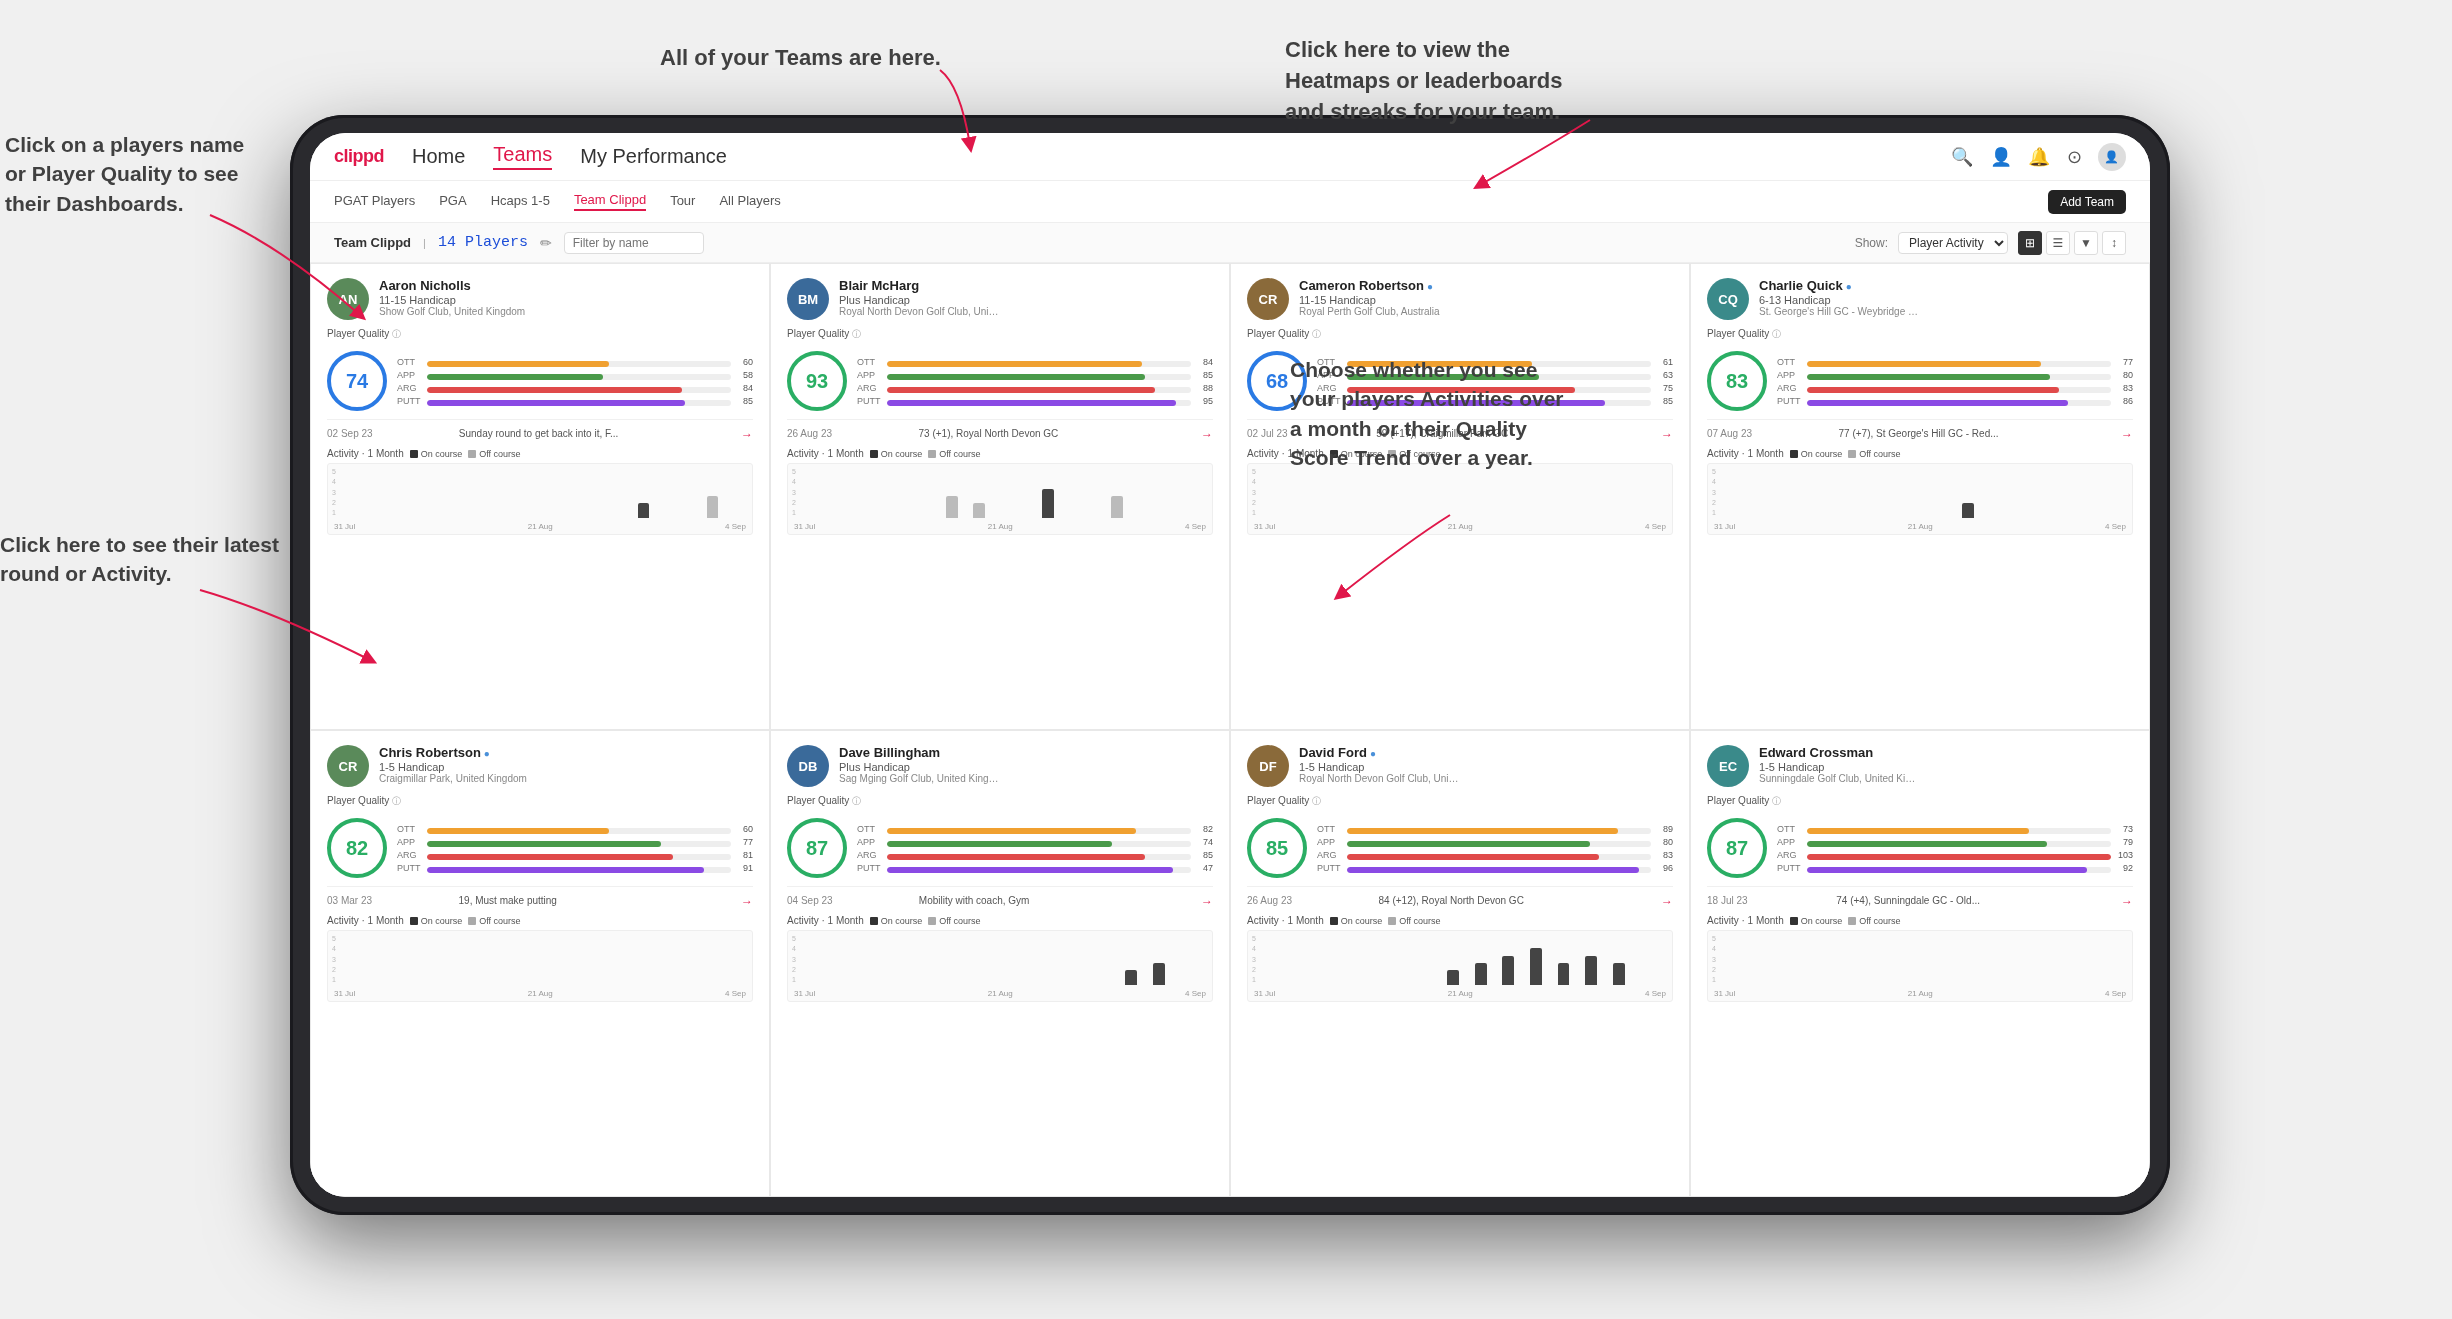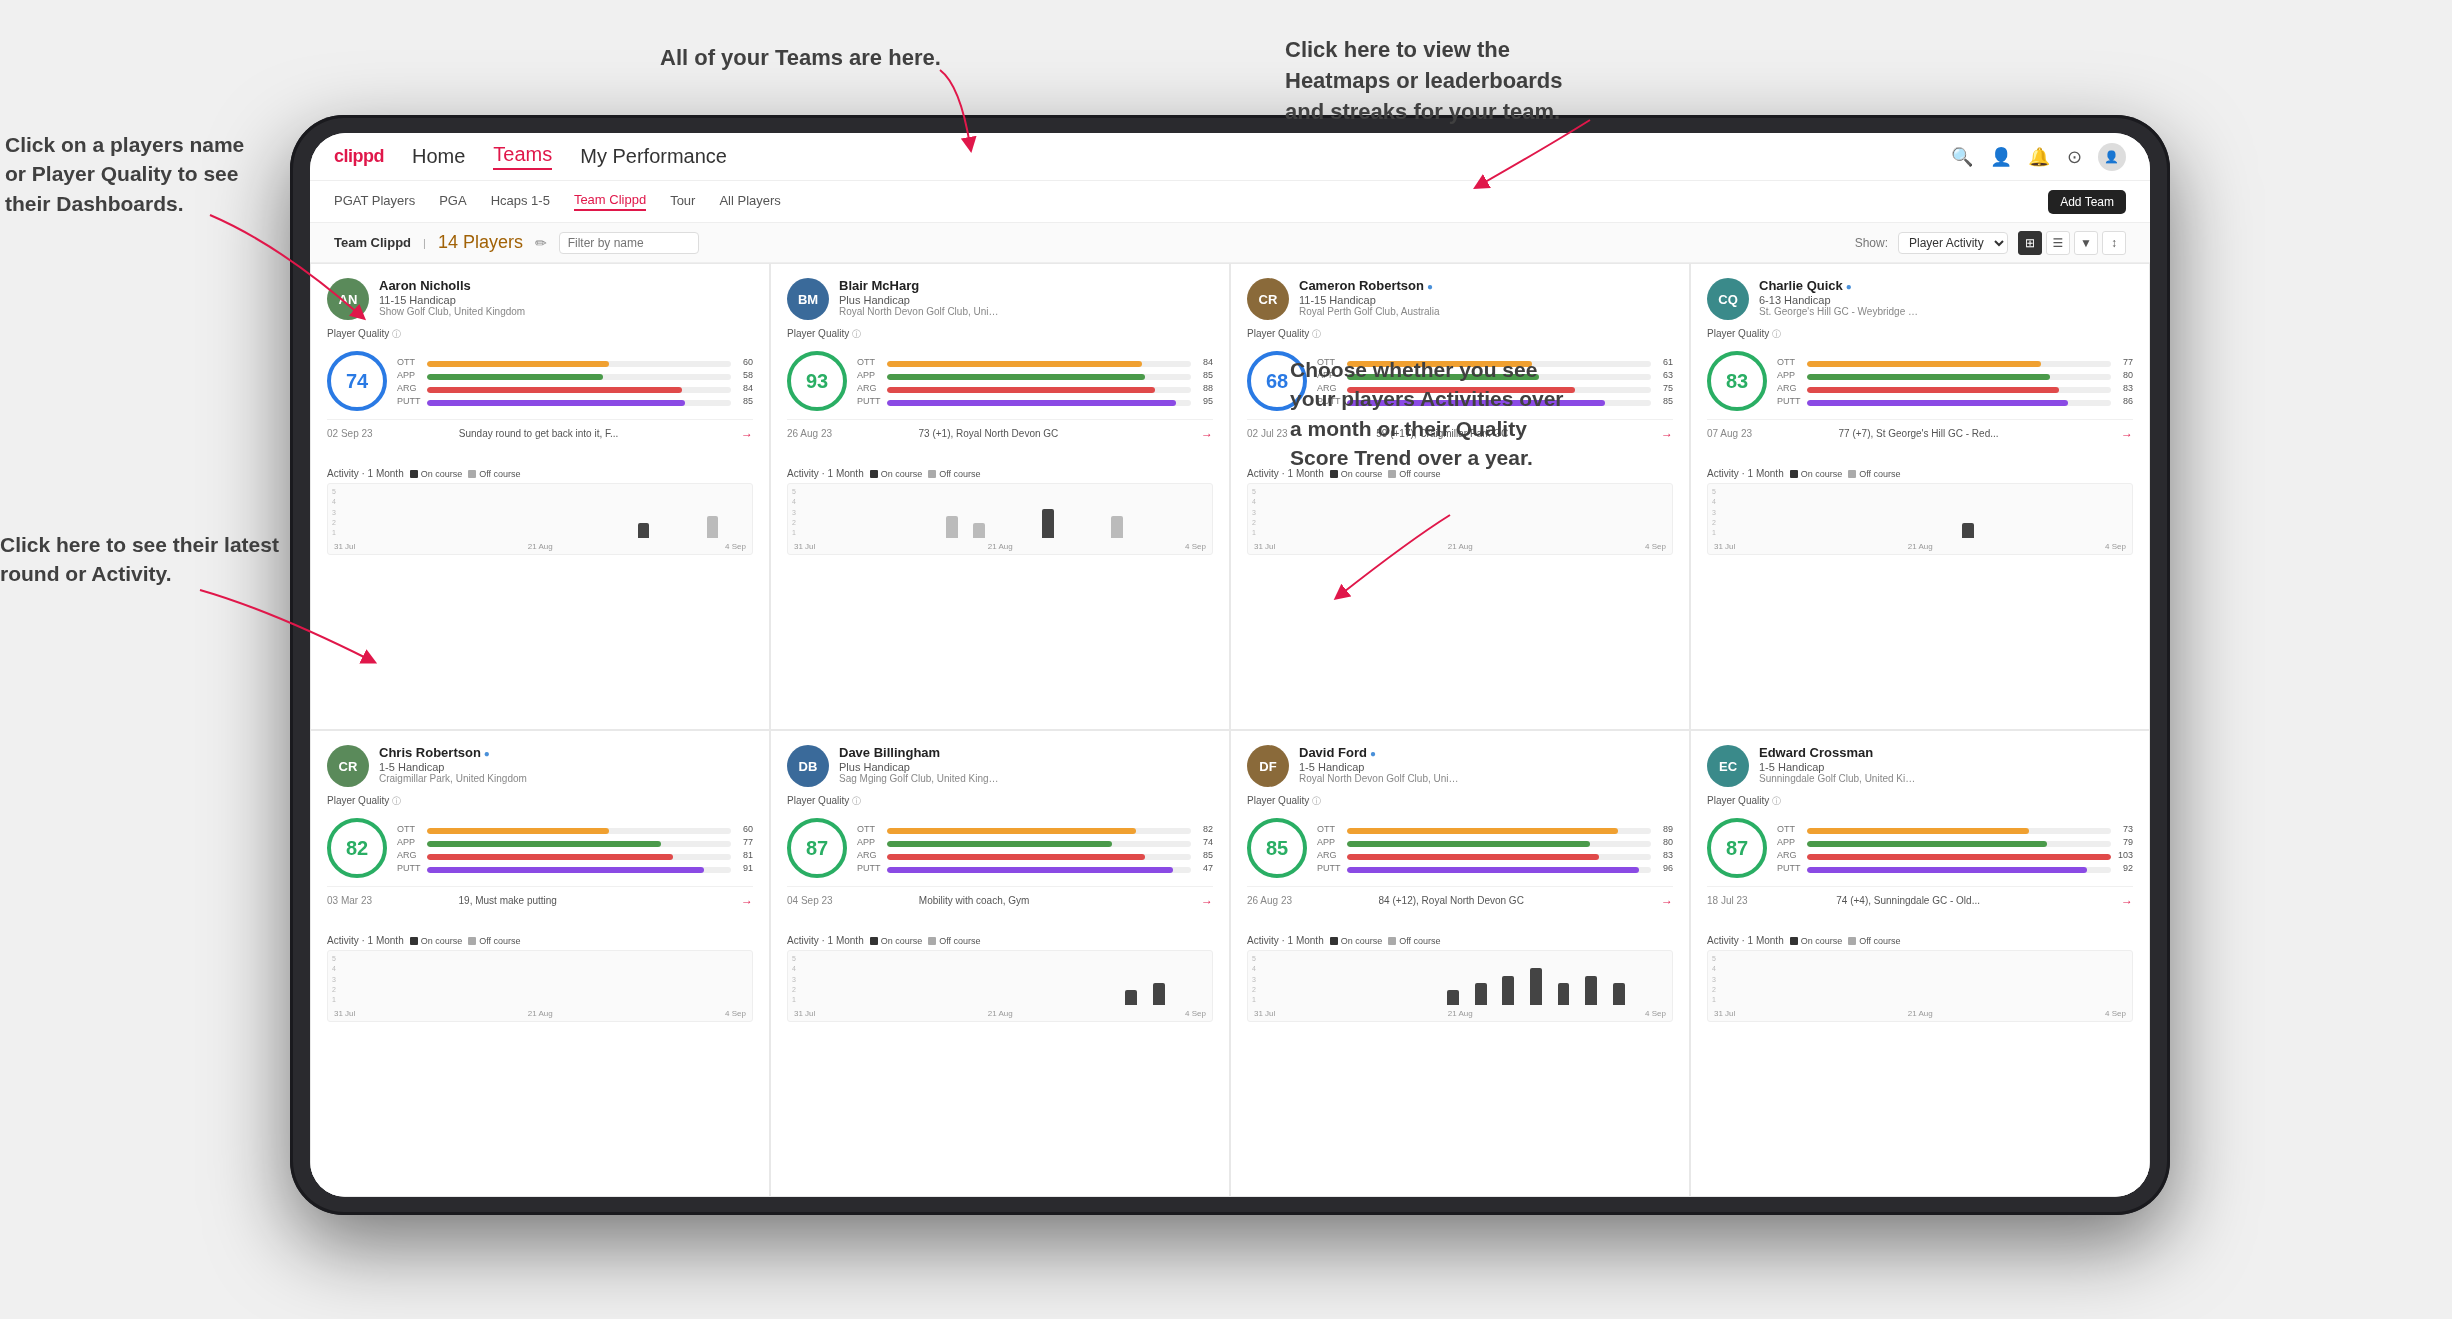--- a/index.html
+++ b/index.html
@@ -119,22 +119,23 @@
       border-bottom: 1px solid #eee;
       padding: 0 24px;
       gap: 12px;
     }
     .teambar-title {
       font-size: 13px;
       color: #333;
       font-weight: 600;
     }
     .teambar-count {
-      font-size: 18px;
-      color: #a16207;
+      font-size: 15px;
+      color: #1d4ed8;
+      font-family: Liberation Mono, monospace;
     }
     .teambar-edit-icon { font-size: 14px; color: #888; cursor: pointer; }
     .teambar-search {
       background: #fff;
       border: 1px solid #ddd;
       border-radius: 4px;
       padding: 3px 8px;
       font-size: 12px;
       color: #999;
       width: 140px;
@@ -267,21 +268,20 @@
 
     
     .activity-section { }
     .activity-label {
       font-size: 10px;
       color: #555;
       display: flex;
       align-items: center;
       gap: 6px;
       margin-bottom: 4px;
-      margin-top: 20px;
     }
     .legend-dot {
       width: 8px; height: 8px;
       border-radius: 1px;
     }
     .legend-dot.on { background: #333; }
     .legend-dot.off { background: #aaa; }
     .chart-area {
       height: 72px;
       background: #fafafa;

